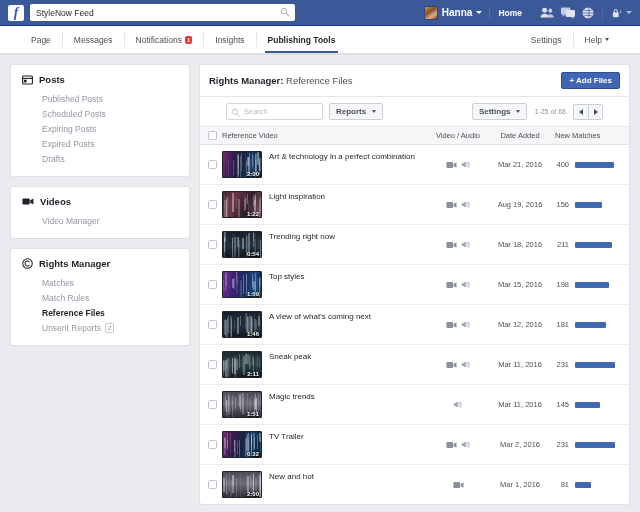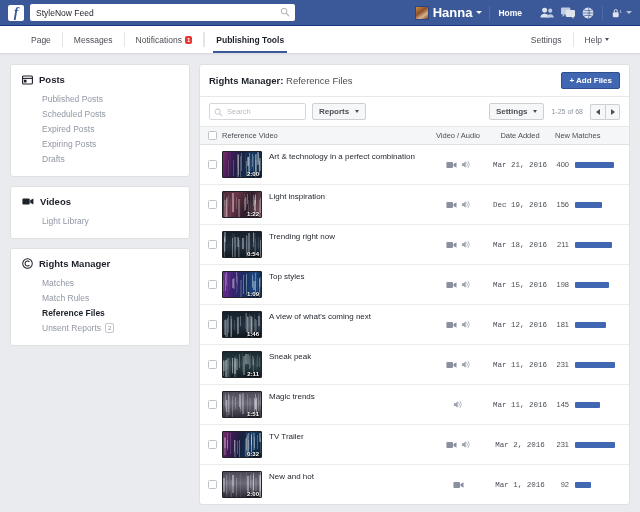--- a/index.html
+++ b/index.html
@@ -41,21 +41,21 @@
   .topbar-right {
     margin-left: auto; display: flex; align-items: center; height: 100%;
   }
   .avatar {
     width: 14px; height: 14px; border-radius: 1px; flex: none;
     background: linear-gradient(145deg,#c8903f 0%,#8e4f2a 40%,#d8b38a 70%,#6b3b22 100%);
     border: 1px solid #2d4680;
   }
   .tb-user {
     display: flex; align-items: center; gap: 4px;
-    color: #fff; font-size: 13px; font-weight: bold;
+    color: #fff; font-size: 10px; font-weight: bold;
     padding: 0 7px;
   }
   .tb-link {
     color: #fff; font-size: 8.5px; font-weight: bold;
     padding: 0 8px; border-left: 1px solid #4f6aa8;
     display: flex; align-items: center; height: 14px;
   }
   .caret { width:0;height:0;border-left:3px solid transparent;border-right:3px solid transparent;border-top:3.5px solid #fff; }
   .caret-d { border-top-color: #b9c0d3; }
   .tb-icons { display: flex; align-items: center; gap: 7px; padding: 0 8px 0 10px; }
@@ -131,21 +131,21 @@
     padding: 3.5px 7px; border: 1px solid #ccd0d5; background: #f6f7f9;
     color: #4b4f56; white-space: nowrap; line-height: 1;
   }
   .btn-primary {
     background: #4267b2; border-color: #2d4f8e; color: #fff;
   }
 
   
   .toolbar {
     display: flex; align-items: center; gap: 6px;
-    padding: 6px 9px; border-bottom: 1px solid #e8e8e8;
+    padding: 6px 26px; border-bottom: 1px solid #e8e8e8;
   }
   .tb-search {
     position: relative; width: 97px; height: 17px;
     border: 1px solid #d3d6db; border-radius: 2px; background:#fff;
     display:flex; align-items:center; padding-left: 17px;
   }
   .tb-search input {
     border:0; outline:0; width:100%; height:100%; font-size:7.5px;
     color:#1d2129; font-family:"Liberation Sans", sans-serif; background:transparent;
   }
@@ -193,21 +193,21 @@
     width: 40px; height: 27px; flex: none; position: relative;
     border: 1px solid #20222a; border-radius: 1px; overflow: hidden;
   }
   .dur {
     position: absolute; right: 2px; bottom: 0px;
     color: #fff; font-size: 6px; font-weight: bold;
     text-shadow: 0 0 2px #000, 0 1px 1px #000;
   }
   .vtitle { font-size: 8px; color: #1d2129; padding-top: 1px; line-height: 1.2; }
   .va-icons { display: flex; align-items: center; justify-content: center; gap: 4px; }
-  .datecell { font-size: 7.5px; color: #4b4f56; text-align: center; font-family: Liberation Mono, monospace; }
+  .datecell { font-size: 7.5px; color: #4b4f56; text-align: center; }
   .nm-wrap { display:flex; align-items:center; gap: 6px; padding-left:4px; }
   .nm-num { font-size: 7.5px; color:#4b4f56; width: 14px; text-align:right; flex:none; }
   .nm-bar { height: 6px; background:#4267b2; border-radius:1px; }
 </style>
 </head>
 <body>
 
 <div class="page">
 
   <div class="topbar">
@@ -262,20 +262,23 @@
     <div class="nav-sep"></div>
     <div class="nav-item">
       <span>Messages</span>
     </div>
     <div class="nav-sep"></div>
     <div class="nav-item">
       <span>Notifications</span>
       <span class="badge-red">1</span>
     </div>
     <div class="nav-sep"></div>
+    <div class="nav-item">
+      <span>Insights</span>
+    </div>
     <div class="nav-sep"></div>
     <div class="nav-item active">
       <span>Publishing Tools</span>
     </div>
     <div class="nav-right">
       <div class="nav-item">
         <span>Settings</span>
       </div>
       <div class="nav-sep"></div>
       <div class="nav-item">
@@ -298,40 +301,40 @@
           </svg>
           <span>Posts</span>
         </div>
         <div class="sub-item">
             <span>Published Posts</span>
           </div>
         <div class="sub-item">
             <span>Scheduled Posts</span>
           </div>
         <div class="sub-item">
+            <span>Expiring Posts</span>
+          </div>
+        <div class="sub-item">
             <span>Expired Posts</span>
-          </div>
-        <div class="sub-item">
-            <span>Expiring Posts</span>
           </div>
         <div class="sub-item">
             <span>Drafts</span>
           </div>
       </div>
 
       <div class="card">
         <div class="grp-head">
           <svg width="12" height="9" viewBox="0 0 14 10">
             <rect x="0.5" y="1.5" width="8.5" height="7" rx="1.2" fill="#1d2129"></rect>
             <path d="M9.6 3.6 L13.3 1.6 L13.3 8.4 L9.6 6.4 Z" fill="#1d2129"></path>
           </svg>
           <span>Videos</span>
         </div>
         <div class="sub-item">
-            <span>Light Library</span>
+            <span>Video Manager</span>
           </div>
       </div>
 
       <div class="card">
         <div class="grp-head">
           <svg width="11" height="11" viewBox="0 0 12 12">
             <circle cx="6" cy="6" r="5.2" fill="none" stroke="#1d2129" stroke-width="1.1"></circle>
             <path d="M8.1 4.2a2.7 2.7 0 1 0 0 3.6" fill="none" stroke="#1d2129" stroke-width="1.1"></path>
           </svg>
           <span>Rights Manager</span>
@@ -507,21 +510,21 @@
                   <svg width="11" height="8" viewBox="0 0 14 10">
                     <rect x="0.5" y="1.3" width="8.4" height="7.4" rx="1.1" fill="#8b90a0"></rect>
                     <path d="M9.5 3.7 L13.4 1.6 L13.4 8.4 L9.5 6.3 Z" fill="#8b90a0"></path>
                   </svg>
                   <svg width="10" height="9" viewBox="0 0 12 11">
                     <path d="M1 4h2l2.6-2.4v8L3 7.2H1z" fill="#9aa0ae"></path>
                     <path d="M7 3.3a3.4 3.4 0 0 1 0 4.4M8.7 1.8a5.6 5.6 0 0 1 0 7.4" fill="none" stroke="#9aa0ae" stroke-width="0.9" stroke-linecap="round"></path>
                   </svg>
                 </div>
     </td>
-    <td class="datecell">Dec 19, 2016</td>
+    <td class="datecell">Aug 19, 2016</td>
     <td>
       <div class="nm-wrap">
         <span class="nm-num">156</span>
         <span class="nm-bar" style="width:27px;background:#4267b2"></span>
       </div>
     </td>
             </tr>
             <tr>
     <td class="chkcell">
       <span class="chk"></span>
@@ -908,21 +911,21 @@
       <div class="va-icons">
                   <svg width="11" height="8" viewBox="0 0 14 10">
                     <rect x="0.5" y="1.3" width="8.4" height="7.4" rx="1.1" fill="#8b90a0"></rect>
                     <path d="M9.5 3.7 L13.4 1.6 L13.4 8.4 L9.5 6.3 Z" fill="#8b90a0"></path>
                   </svg>
                 </div>
     </td>
     <td class="datecell">Mar 1, 2016</td>
     <td>
       <div class="nm-wrap">
-        <span class="nm-num">92</span>
+        <span class="nm-num">81</span>
         <span class="nm-bar" style="width:16px;background:#4267b2"></span>
       </div>
     </td>
             </tr>
           </tbody>
       </table>
 
     </div>
   </div>
 </div>

